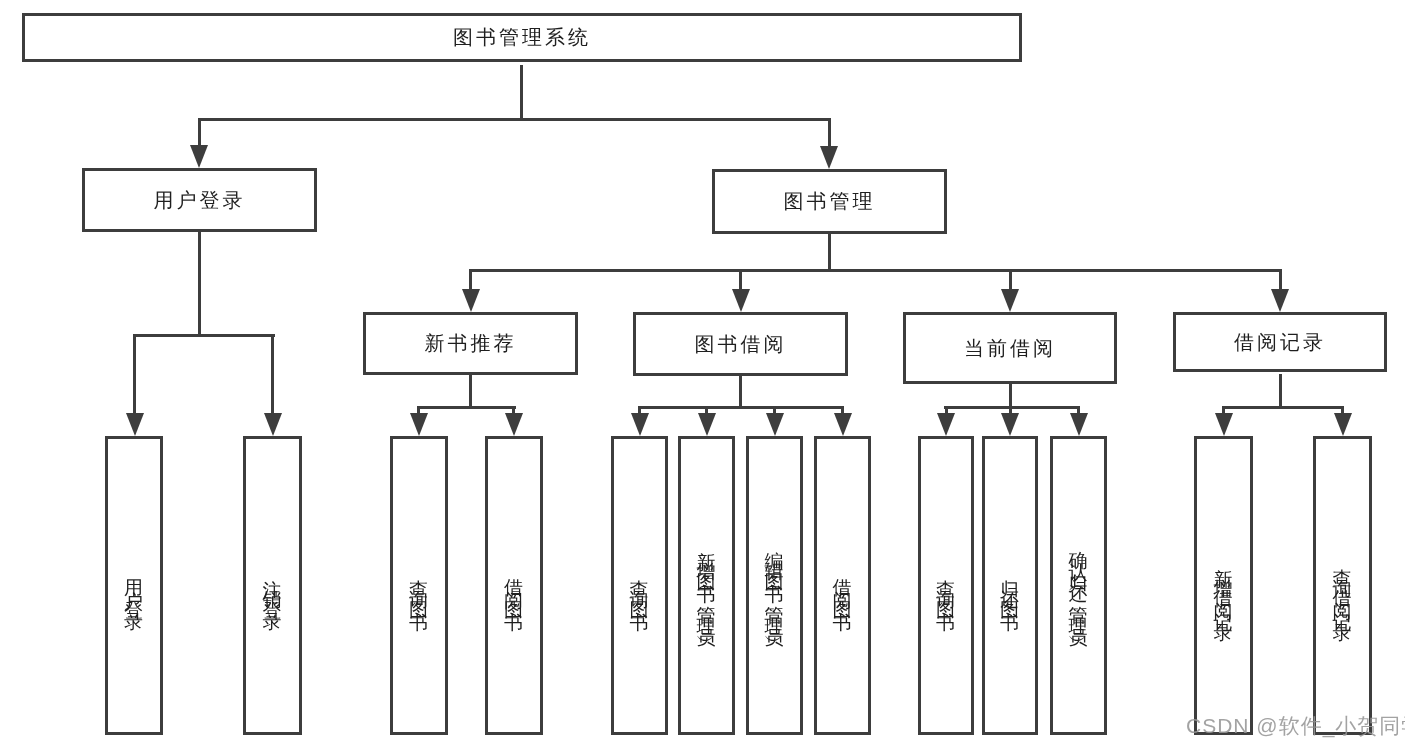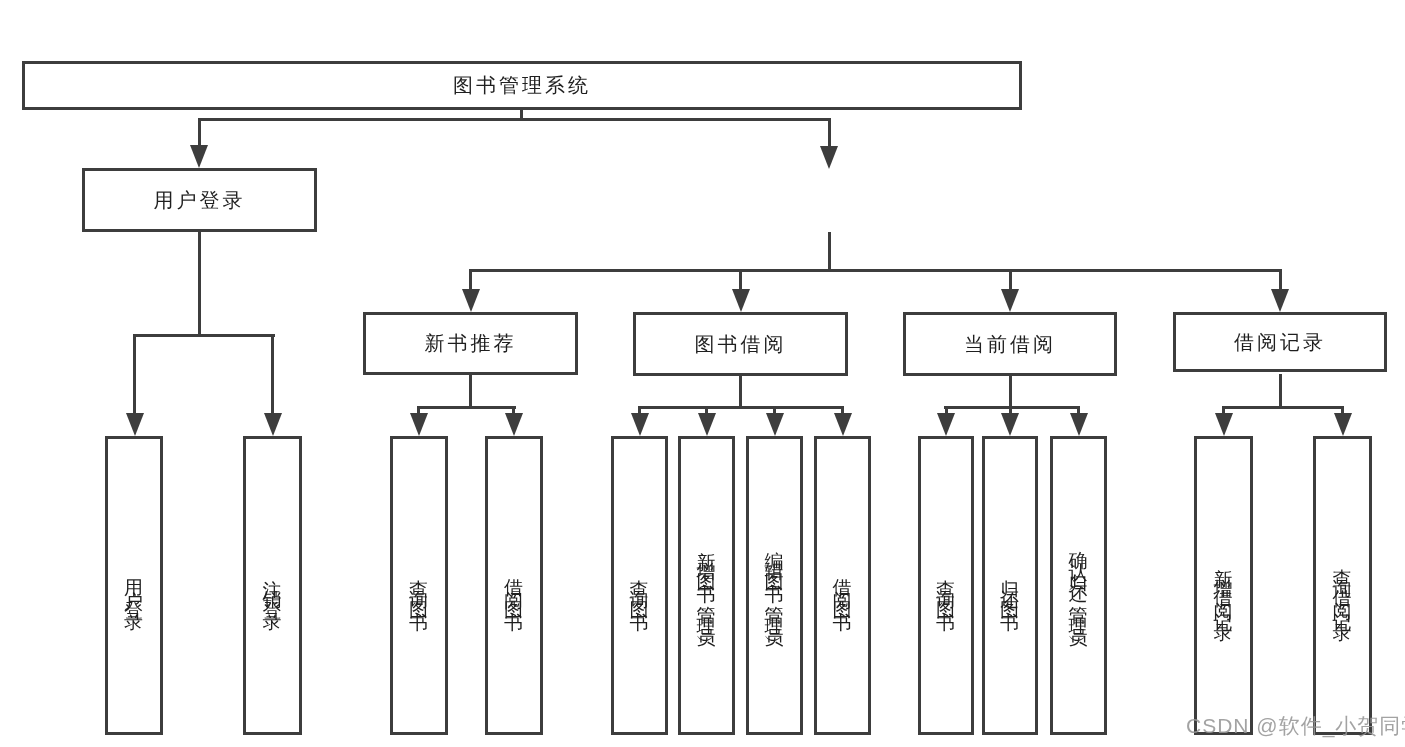--- a/index.html
+++ b/index.html
@@ -61,33 +61,36 @@
     letter-spacing: 1px;
     white-space: nowrap;
     z-index: 5;
   }
 </style>
 </head>
 <body>
 
 <div id="stage">
 
-  <div class="box h" style="left:22px; top:13px; width:1000px; height:49px;margin-top:48px;">
+  <div class="box h" style="left:22px; top:13px; width:1000px; height:49px;">
     <span>图书管理系统</span>
   </div>
 
   <div class="line" style="left:520px; top:65px; width:3px; height:56px;"></div>
   <div class="line" style="left:198px; top:118px; width:633px; height:3px;"></div>
   <div class="line" style="left:198px; top:118px; width:3px; height:29px;"></div>
   <div class="arrow" style="left:190px; top:145px;"></div>
   <div class="line" style="left:828px; top:118px; width:3px; height:29px;"></div>
   <div class="arrow" style="left:820px; top:146px;"></div>
 
   <div class="box h" style="left:82px; top:168px; width:235px; height:64px;">
     <span>用户登录</span>
+  </div>
+  <div class="box h" style="left:712px; top:169px; width:235px; height:65px;">
+    <span>图书管理</span>
   </div>
 
   <div class="line" style="left:198px; top:230px; width:3px; height:107px;"></div>
   <div class="line" style="left:133px; top:334px; width:142px; height:3px;"></div>
   <div class="line" style="left:133px; top:334px; width:3px; height:82px;"></div>
   <div class="line" style="left:271px; top:334px; width:3px; height:82px;"></div>
   <div class="arrow" style="left:126px; top:413px;"></div>
   <div class="arrow" style="left:264px; top:413px;"></div>
 
   <div class="line" style="left:828px; top:232px; width:3px; height:40px;"></div>
@@ -100,21 +103,21 @@
   <div class="arrow" style="left:1001px; top:289px;"></div>
   <div class="line" style="left:1279px; top:269px; width:3px; height:22px;"></div>
   <div class="arrow" style="left:1271px; top:289px;"></div>
 
   <div class="box h" style="left:633px; top:312px; width:215px; height:64px;">
     <span>图书借阅</span>
   </div>
   <div class="box h" style="left:363px; top:312px; width:215px; height:63px;">
     <span>新书推荐</span>
   </div>
-  <div class="box h" style="left:903px; top:312px; width:214px; height:64px;">
+  <div class="box h" style="left:903px; top:312px; width:214px; height:72px;">
     <span>当前借阅</span>
   </div>
   <div class="box h" style="left:1173px; top:312px; width:214px; height:60px;">
     <span>借阅记录</span>
   </div>
 
   <div class="line" style="left:469px; top:373px; width:3px; height:36px;"></div>
   <div class="line" style="left:417px; top:406px; width:99px; height:3px;"></div>
   <div class="line" style="left:417px; top:406px; width:3px; height:9px;"></div>
   <div class="line" style="left:512px; top:406px; width:3px; height:9px;"></div>

